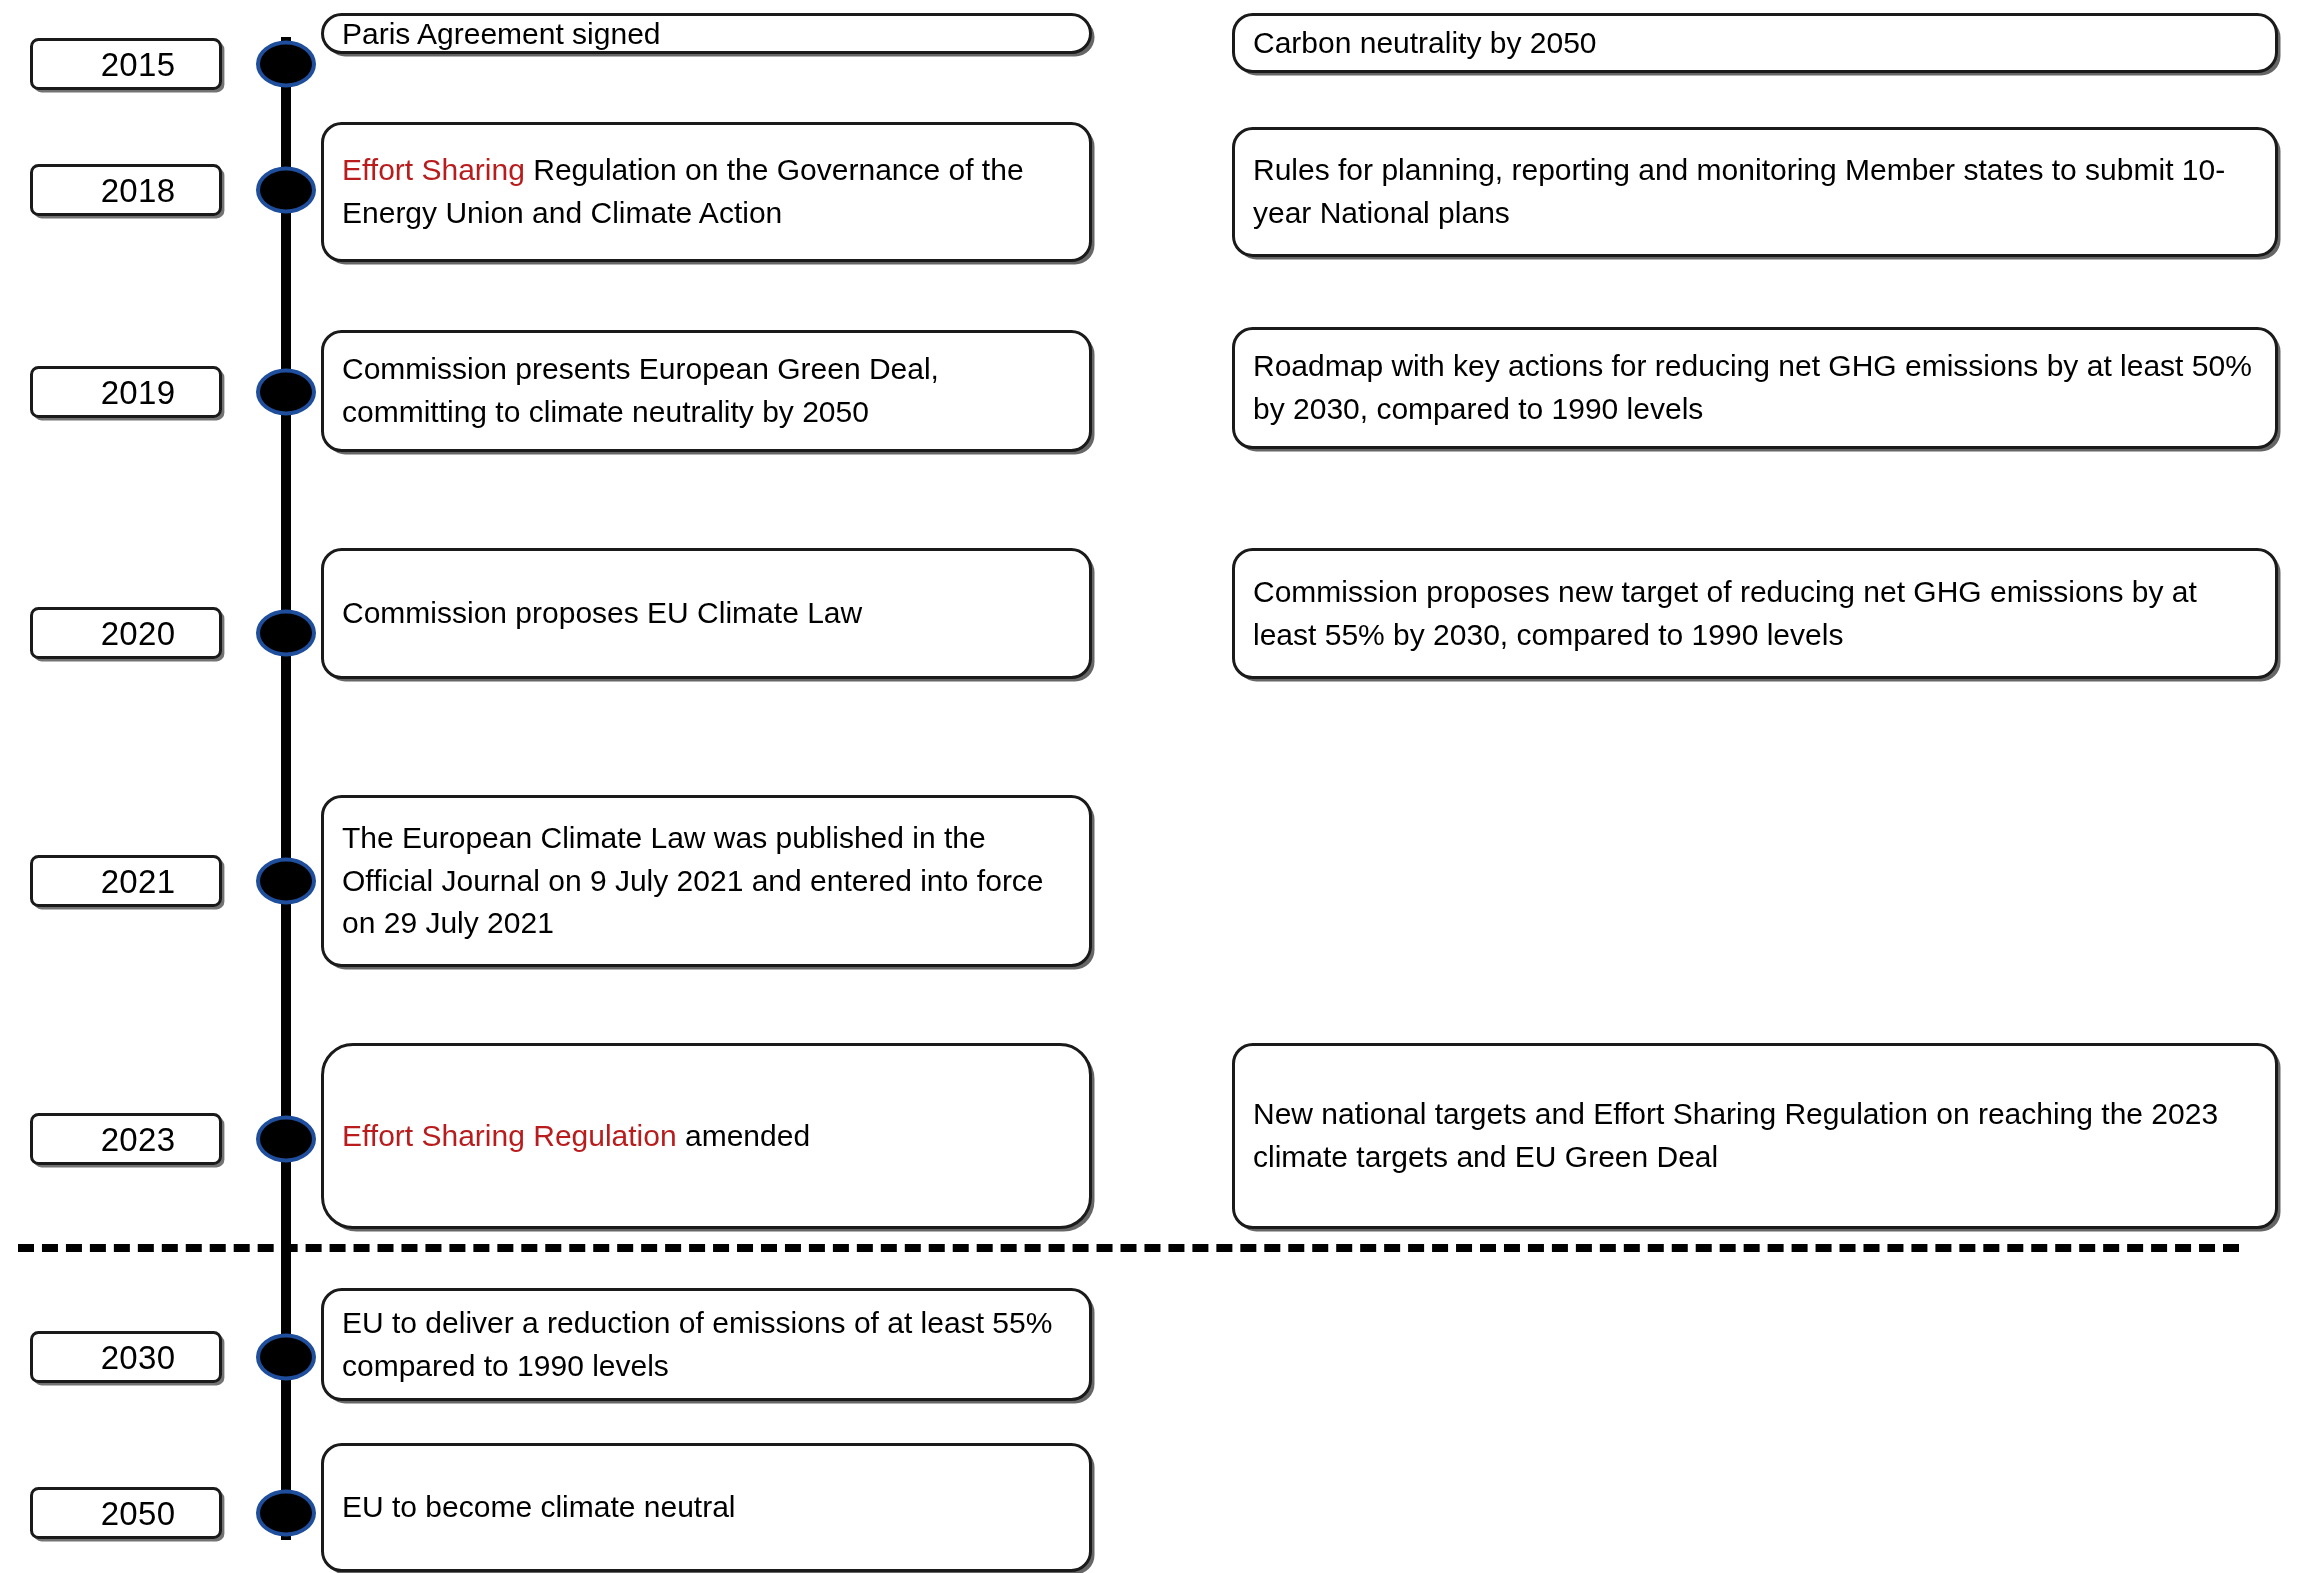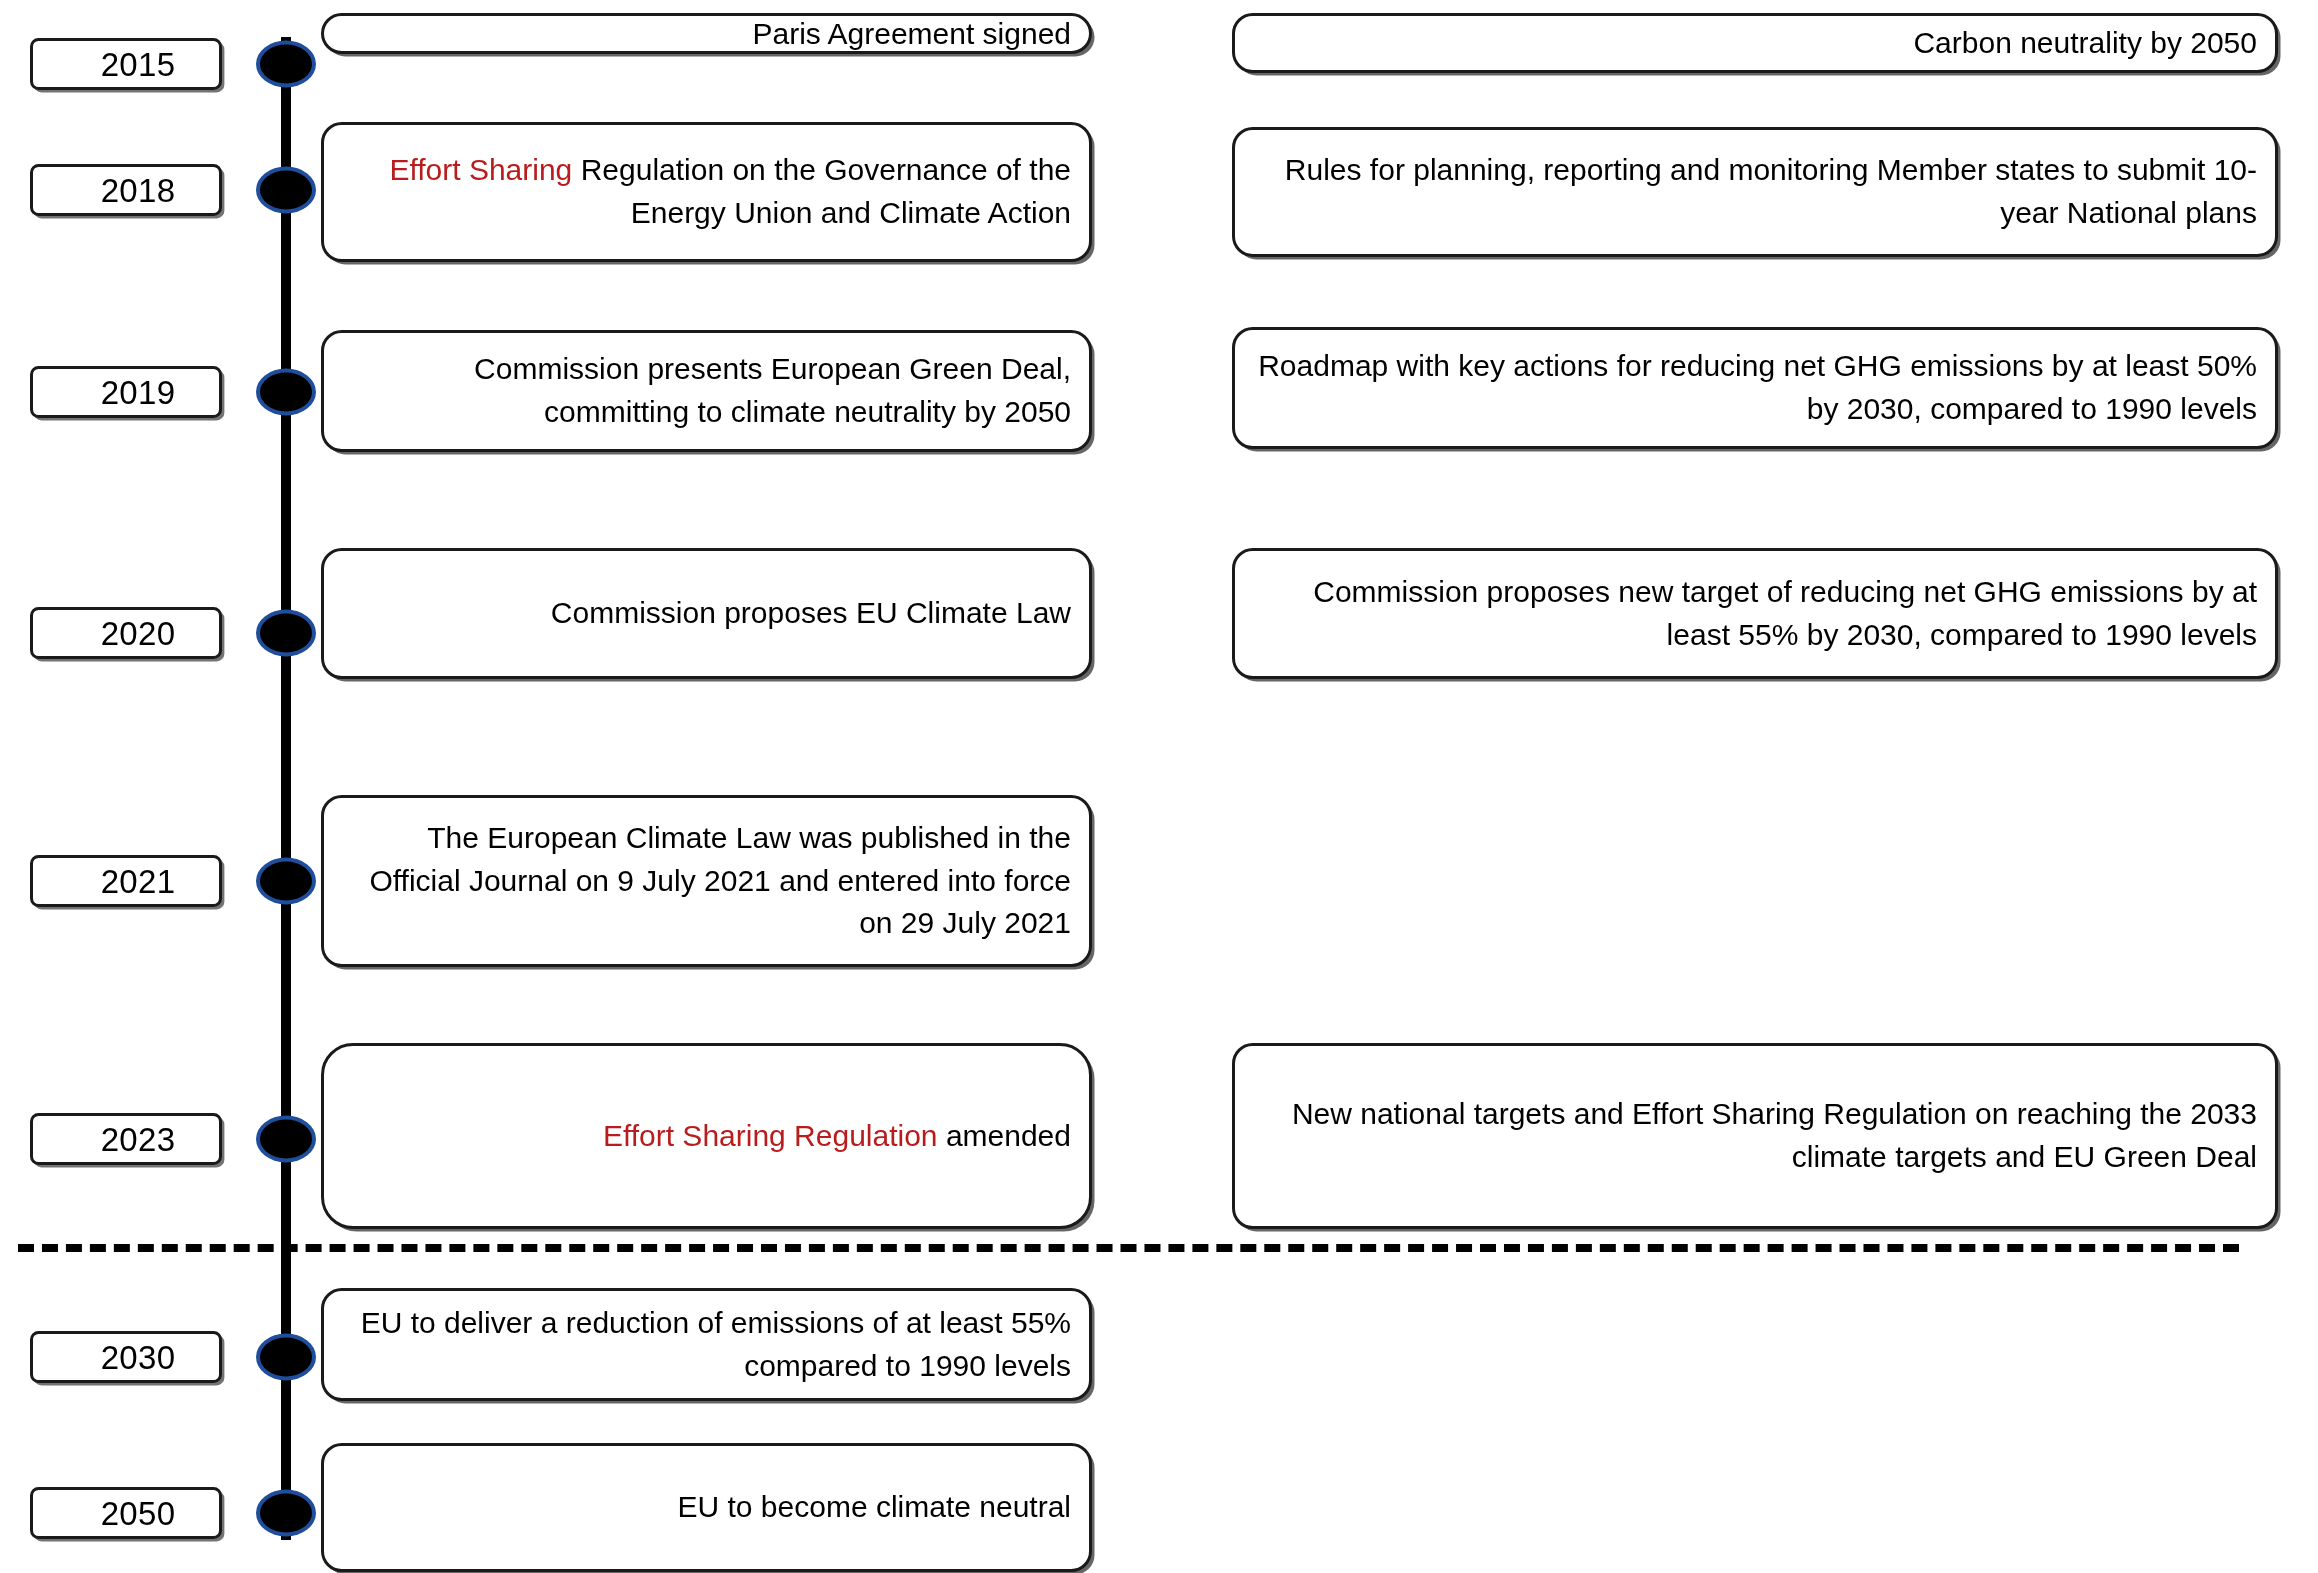--- a/index.html
+++ b/index.html
@@ -89,21 +89,21 @@
     display: flex;
     align-items: center;
     justify-content: center;
     padding: 6px 18px;
     box-shadow: 3.7px 3.7px 0 -1.2px rgba(0,0,0,0.6);
     z-index: 2;
   }
   .content-box .box-text {
     font-size: 30px;
     line-height: 1.42;
-    text-align: right;
+    text-align: left;
     color: #000000;
     width: 100%;
   }
   .content-box .box-text .muted {
     color: #b91c1c;
   }
 
   .col-mid  { left: 321px;  width: 771px; }
   .col-right{ left: 1232px; width: 1046px; }
 </style>
@@ -169,21 +169,21 @@
   </div>
 
   <div class="year-box" style="top:1139px">
     <span class="year-label">2023</span>
   </div>
   <div class="timeline-dot" style="top:1139px"></div>
   <div class="content-box col-mid" style="top:1043px;height:186px;border-radius:32px;">
     <div class="box-text"><span class="muted">Effort Sharing Regulation </span><span>amended</span></div>
   </div>
   <div class="content-box col-right" style="top:1043px;height:186px;">
-    <div class="box-text">New national targets and Effort Sharing Regulation on reaching the 2033 climate targets and EU Green Deal</div>
+    <div class="box-text">New national targets and Effort Sharing Regulation on reaching the 2023 climate targets and EU Green Deal</div>
   </div>
 
   <div class="year-box" style="top:1357px">
     <span class="year-label">2030</span>
   </div>
   <div class="timeline-dot" style="top:1357px"></div>
   <div class="content-box col-mid" style="top:1288px;height:113px;">
     <div class="box-text"><span class="muted"></span><span>EU to deliver a reduction of emissions of at least 55% compared to 1990 levels</span></div>
   </div>
 

